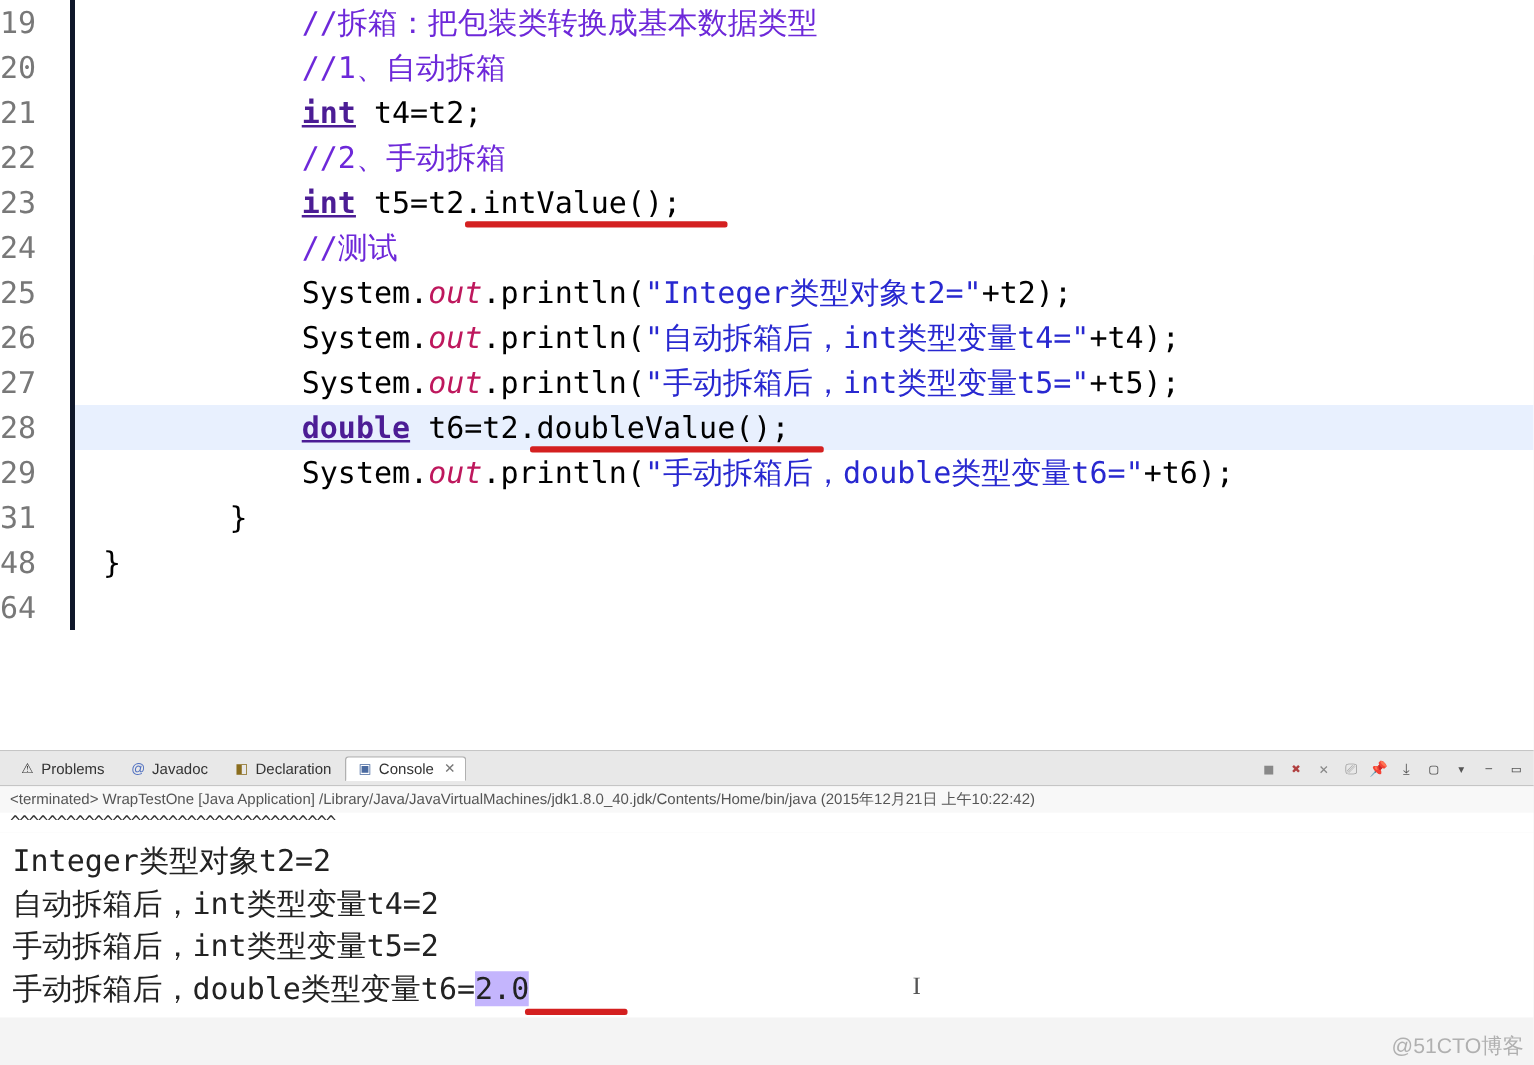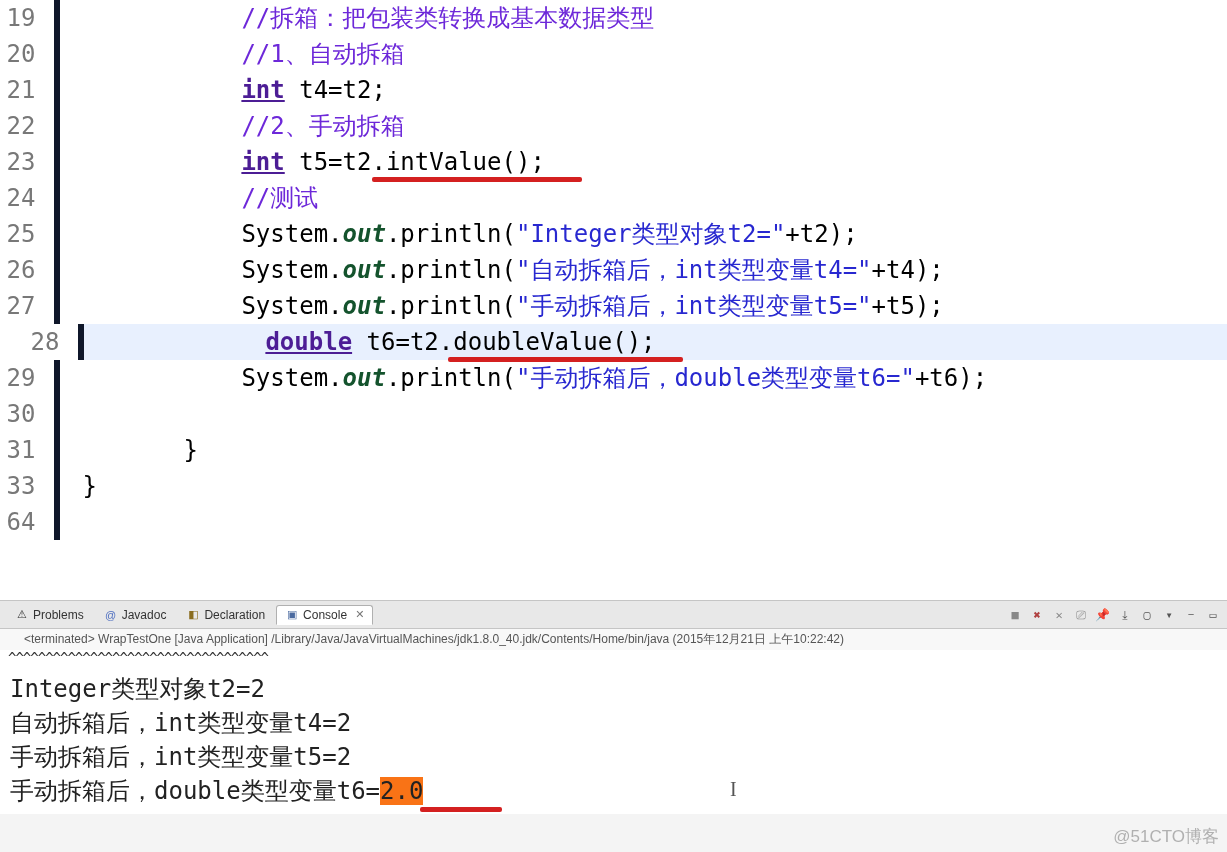--- a/index.html
+++ b/index.html
@@ -25,38 +25,37 @@
     line-height: 36px;
   }
   .code-line {
     display: flex;
     align-items: center;
     height: 36px;
     white-space: pre;
   }
   .code-line.highlighted {
     background: #e8f0fe;
-    margin-left: 24px;
   }
   .gutter {
     width: 60px;
-    text-align: center;
+    text-align: left;
     padding-right: 12px;
     color: #787878;
     background: #ffffff;
-    border-right: 6px solid #0f172a;
+    border-right: 4px solid #0f172a;
     flex-shrink: 0;
     font-weight: normal;
   }
   .code-text {
     padding-left: 8px;
     position: relative;
   }
   .kw { color: #4c1d95; font-weight: bold; text-decoration: underline; }
-  .field { color: #14532d; font-style: italic; font-weight: bold; }
+  .field { color: #be185d; font-style: italic; }
   .str { color: #2828d0; }
   .comment { color: #6d28d9; }
   .method { color: #000000; }
   .underline-red {
     position: absolute;
     height: 5px;
     background: #d42020;
     border-radius: 2px;
   }
   .bottom-panel {
@@ -104,42 +103,42 @@
   .tool-btn {
     width: 16px; height: 16px;
     display: inline-flex; align-items: center; justify-content: center;
     font-size: 12px; color: #555;
     cursor: pointer;
   }
   .terminated-line {
     font-family: Arial, sans-serif;
     font-size: 12px;
     color: #555;
-    padding: 2px 24px;
+    padding: 2px 8px;
     background: #f8f8f8;
   }
   .wave-line {
     font-family: monospace;
     font-size: 14px;
     padding: 0 8px;
     color: #333;
     background: #fff;
     letter-spacing: -1px;
   }
   .console-output {
     background: #fff;
     padding: 6px 10px;
     font-family: "Consolas", "Menlo", monospace;
     font-size: 24px;
     line-height: 34px;
     color: #222;
     position: relative;
   }
   .console-output .highlight-sel {
-    background: #f97316;
+    background: #c4b5fd;
   }
   .watermark {
     position: absolute;
     bottom: 4px;
     right: 8px;
     font-family: Arial, sans-serif;
     font-size: 17px;
     color: rgba(120,120,120,0.55);
   }
   .ibeam {
@@ -160,23 +159,22 @@
       <div class="code-line"><div class="gutter">20</div><div class="code-text">            <span class="comment">//1、自动拆箱</span></div></div>
       <div class="code-line"><div class="gutter">21</div><div class="code-text">            <span class="kw">int</span><span> t4=t2;</span></div></div>
       <div class="code-line"><div class="gutter">22</div><div class="code-text">            <span class="comment">//2、手动拆箱</span></div></div>
       <div class="code-line"><div class="gutter">23</div><div class="code-text">            <span class="kw">int</span><span> t5=t2.</span><span class="method">intValue</span><span>();</span><div class="underline-red" style="left: 312px; width: 210px; bottom: -2px;"></div></div></div>
       <div class="code-line"><div class="gutter">24</div><div class="code-text">            <span class="comment">//测试</span></div></div>
       <div class="code-line"><div class="gutter">25</div><div class="code-text">            <span>System.</span><span class="field">out</span><span>.println(</span><span class="str">"Integer类型对象t2="</span><span>+t2);</span></div></div>
       <div class="code-line"><div class="gutter">26</div><div class="code-text">            <span>System.</span><span class="field">out</span><span>.println(</span><span class="str">"自动拆箱后，int类型变量t4="</span><span>+t4);</span></div></div>
       <div class="code-line"><div class="gutter">27</div><div class="code-text">            <span>System.</span><span class="field">out</span><span>.println(</span><span class="str">"手动拆箱后，int类型变量t5="</span><span>+t5);</span></div></div>
       <div class="code-line highlighted"><div class="gutter">28</div><div class="code-text">            <span class="kw">double</span><span> t6=t2.</span><span class="method">doubleValue</span><span>();</span><div class="underline-red" style="left: 364px; width: 235px; bottom: -2px;"></div></div></div>
       <div class="code-line"><div class="gutter">29</div><div class="code-text">            <span>System.</span><span class="field">out</span><span>.println(</span><span class="str">"手动拆箱后，double类型变量t6="</span><span>+t6);</span></div></div>
-      <div class="code-line"><div class="gutter">30</div><div class="code-text"><span></span></div></div>
       <div class="code-line"><div class="gutter">31</div><div class="code-text">        <span>}</span></div></div>
-      <div class="code-line"><div class="gutter">33</div><div class="code-text"> <span>}</span></div></div>
+      <div class="code-line"><div class="gutter">48</div><div class="code-text"> <span>}</span></div></div>
       <div class="code-line"><div class="gutter">64</div><div class="code-text"><span></span></div></div>
     </div>
 </div>
 
 <div class="bottom-panel">
   <div class="tabs-row">
     <div class="tab">
       <span class="tab-icon">⚠</span>
       <span>Problems</span>
     </div>

